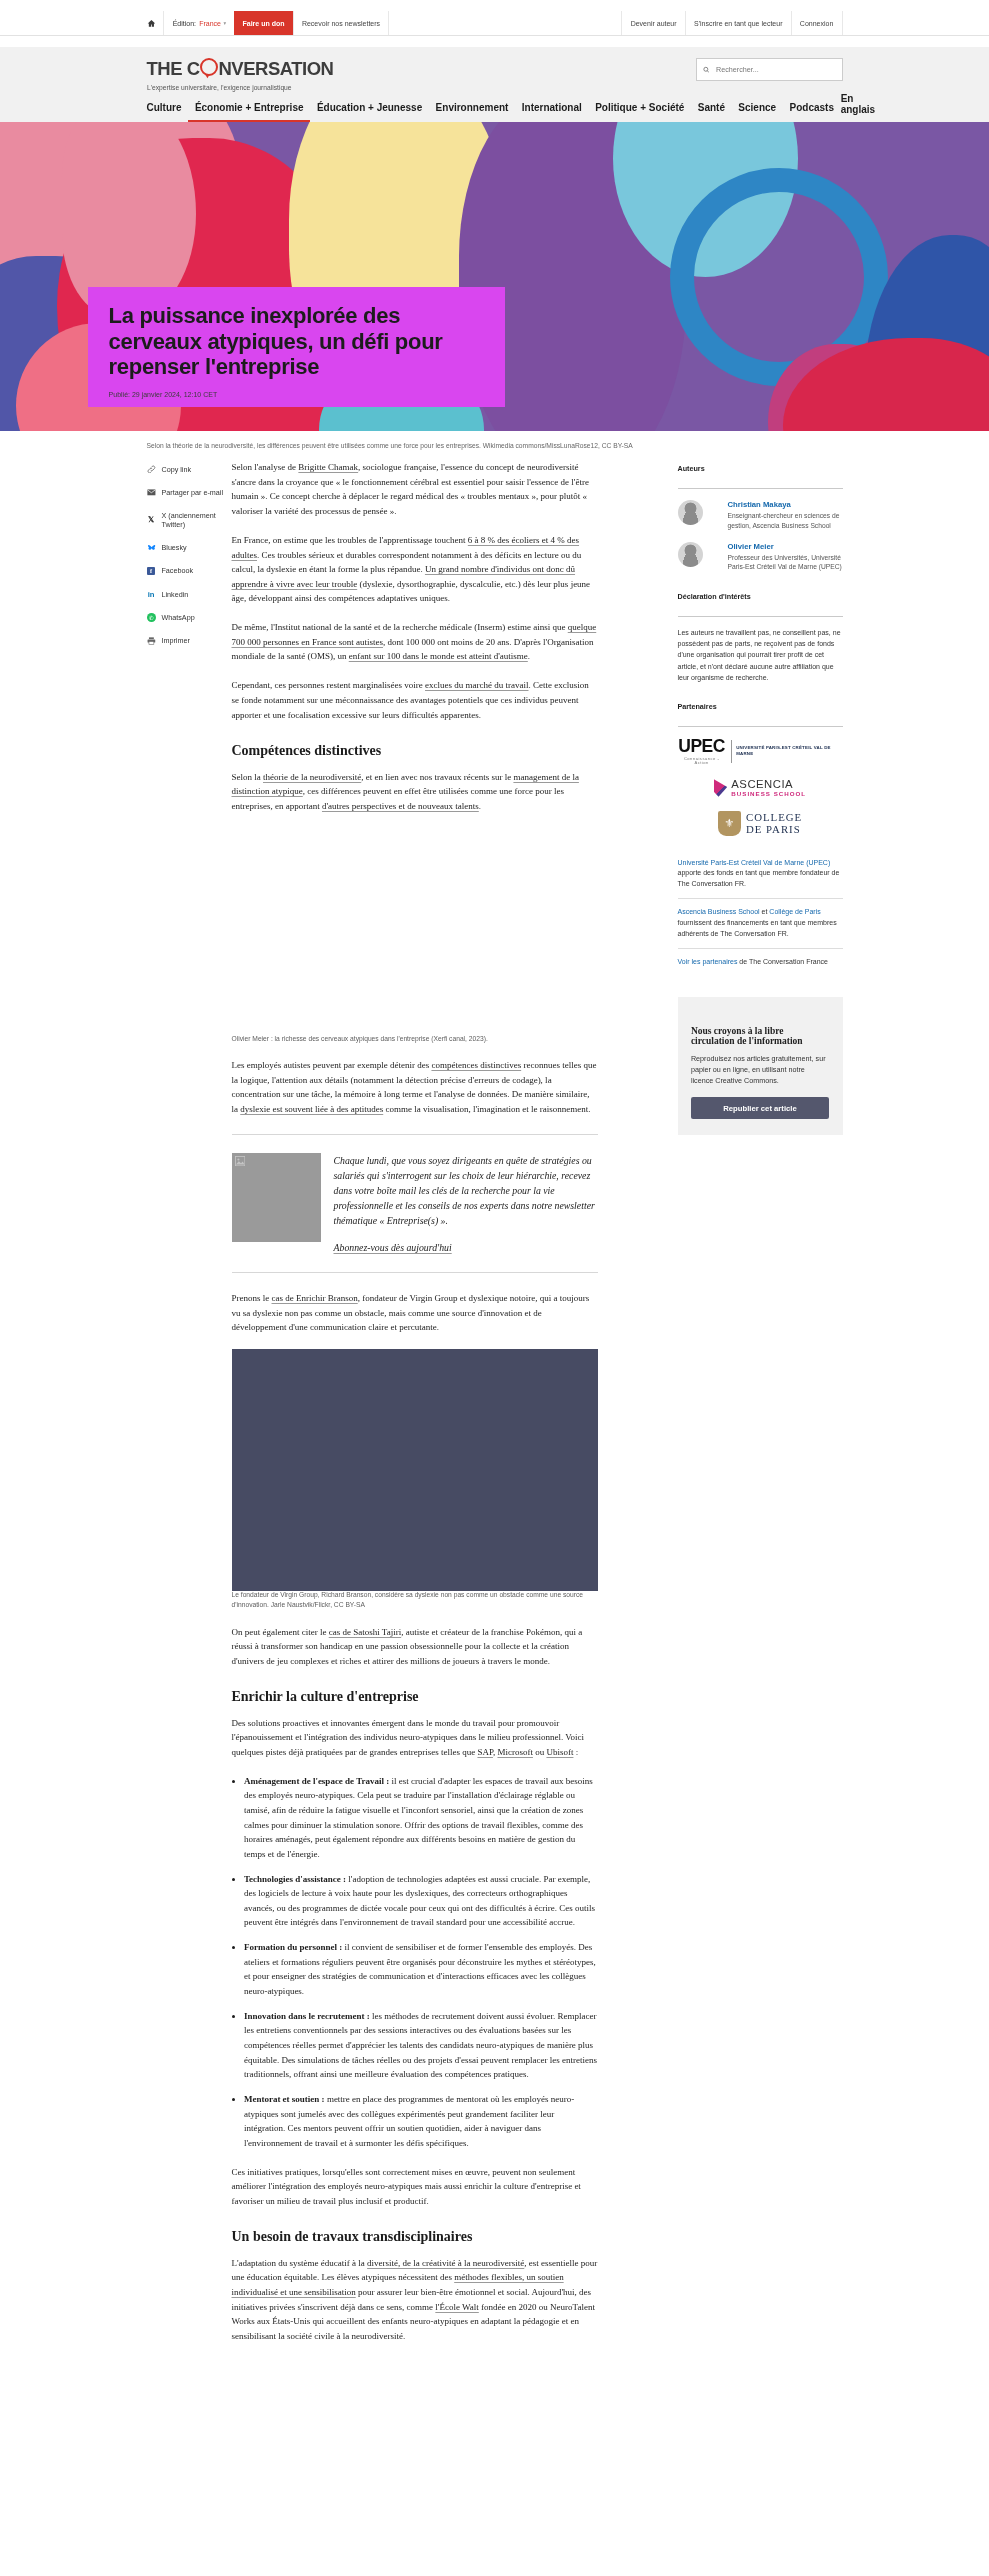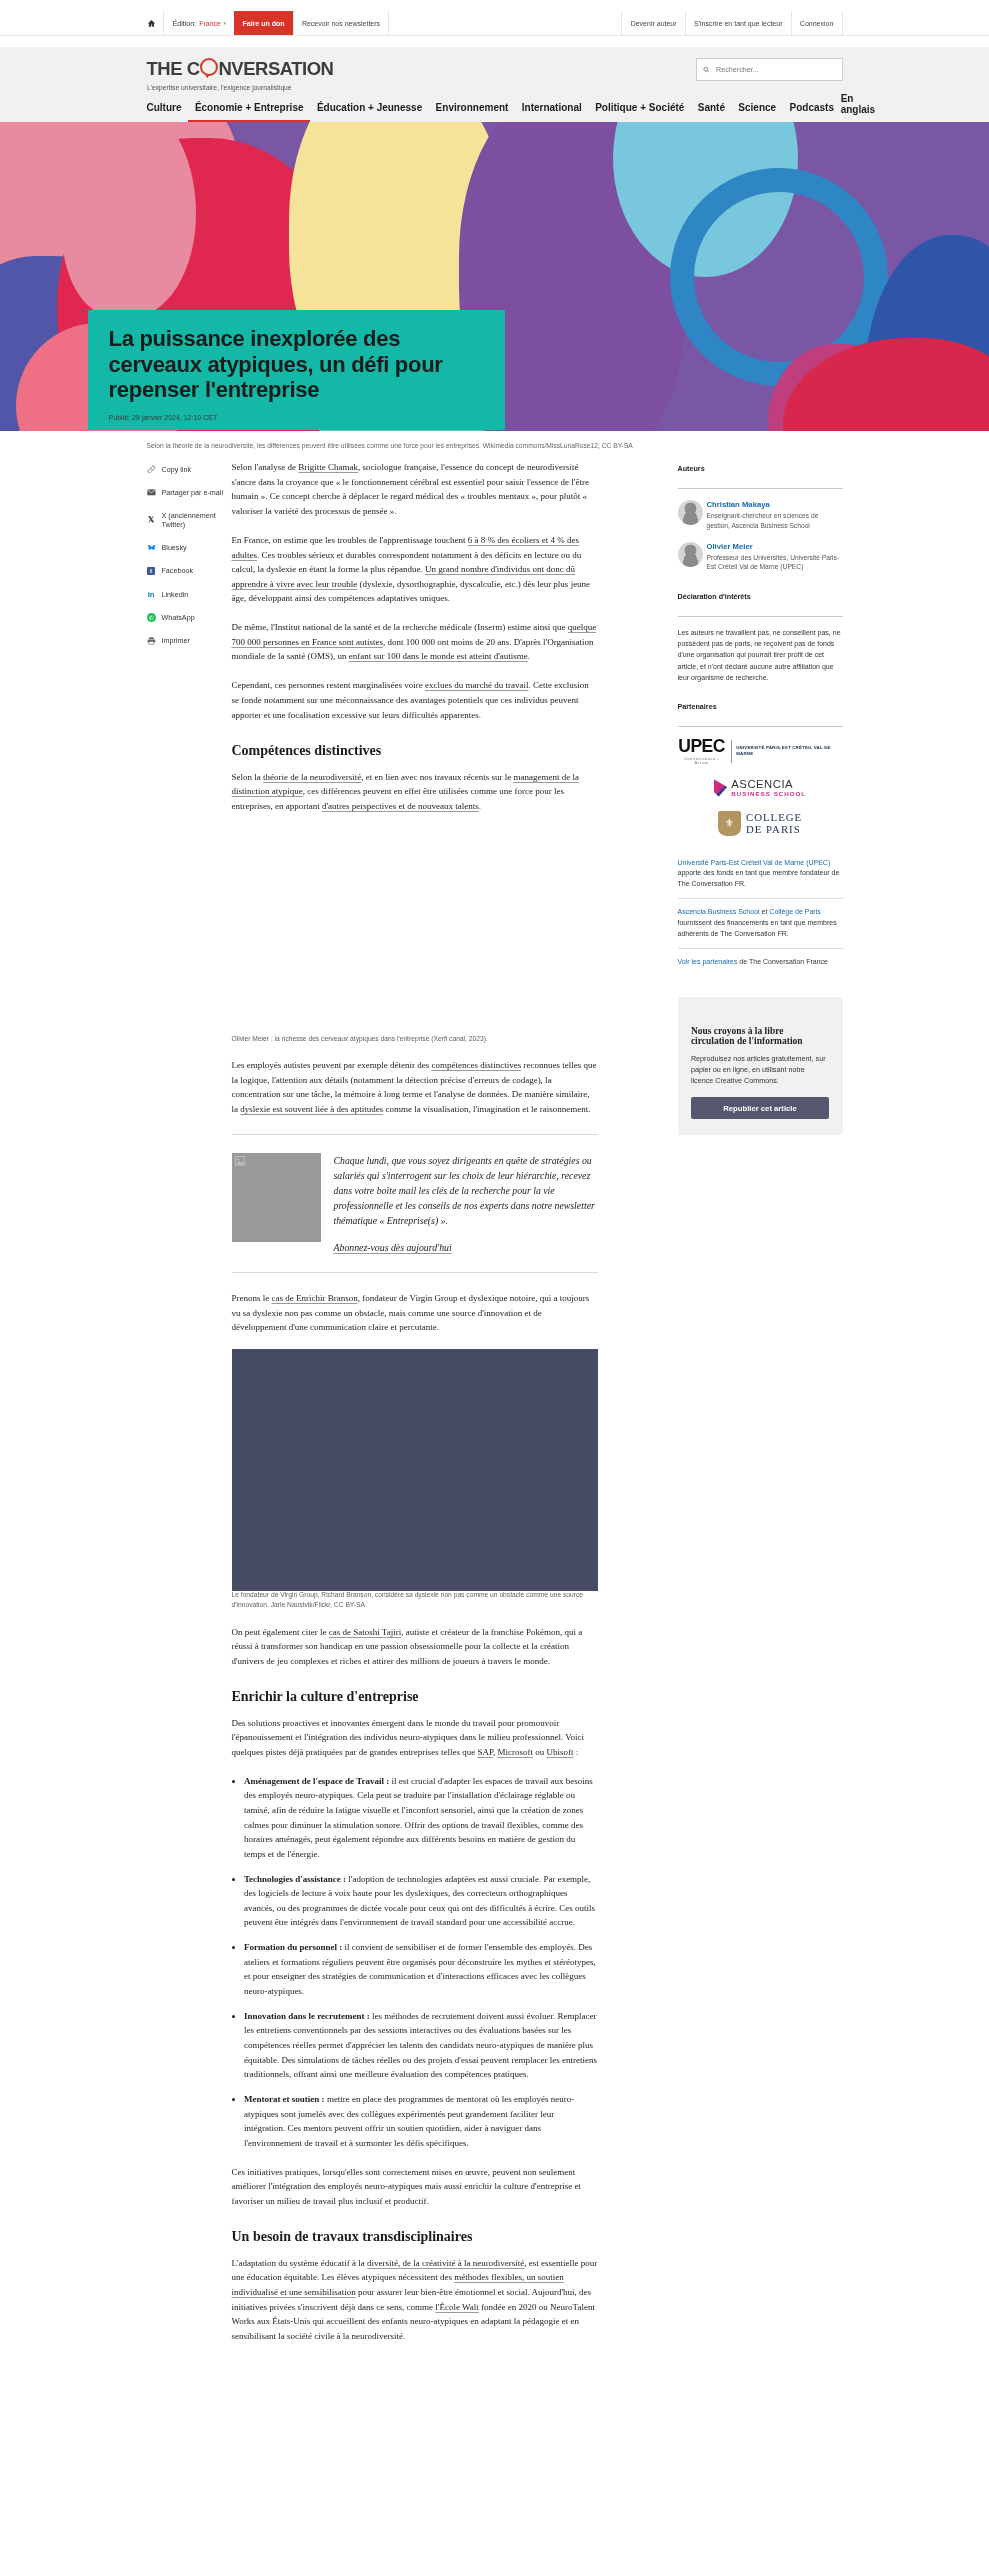--- a/index.html
+++ b/index.html
@@ -31,21 +31,21 @@
   .mh-search input::placeholder{color:#777;}
   .mh-nav{position:absolute;left:0;right:0;bottom:0;display:flex;align-items:flex-end;font-size:10px;font-weight:bold;color:#1c1c1c;}
   .nav-item{padding:0 6.7px 7.2px 6.7px;text-decoration:none;color:#1c1c1c;border-bottom:2.1px solid transparent;white-space:nowrap;}
   .nav-item:first-child{padding-left:0;}
   .nav-item.active{border-bottom-color:#d8352a;}
   .nav-en{margin-left:auto;padding:0 0 7.2px 0;text-decoration:none;color:#1c1c1c;font-weight:bold;}
 
   
   .hero{position:relative;height:309px;overflow:hidden;background:#7a57a4;}
   .hero .blob{position:absolute;}
-  .hero-card{position:absolute;left:88px;bottom:1px;width:376px;background:#14b8a6;padding:15.5px 20.6px 9.3px 20.6px;z-index:5;}
+  .hero-card{position:absolute;left:88px;bottom:24px;width:376px;background:#d946ef;padding:15.5px 20.6px 9.3px 20.6px;z-index:5;}
   .hero-title{font-size:22px;line-height:1.18;font-weight:bold;letter-spacing:-0.3px;color:#1c1c1c;margin:0;}
   .hero-pub{font-size:7px;color:#3c3c3c;margin-top:10.3px;}
 
   .credit-line{font-size:6.7px;color:#666;margin-top:7.7px;}
 
   
   .main{display:flex;margin-top:11.3px;align-items:flex-start;}
   .rail{width:85px;flex:0 0 85px;padding-top:4.1px;}
   .rail-item{display:flex;align-items:center;gap:5.7px;margin-bottom:14px;font-size:7.2px;color:#333;text-decoration:none;}
   .rail-item .ric{width:9.3px;height:9.3px;display:inline-flex;align-items:center;justify-content:center;flex:0 0 9.3px;}
@@ -68,21 +68,21 @@
   .promo-img svg{position:absolute;left:3.1px;top:3.1px;opacity:.55;}
   .promo-body{flex:1;font-style:italic;font-size:9.8px;line-height:1.55;}
   .promo-cta{display:inline-block;margin-top:11.3px;font-style:italic;color:#1c1c1c;text-decoration:underline;text-decoration-color:#9a9a9a;text-underline-offset:1.5px;}
   .art-ul{margin:0 0 14.4px 0;padding-left:12.4px;}
   .art-ul li{margin-bottom:10.3px;}
   .art-ul b{font-weight:bold;}
 
   
   .sidebar{width:165px;flex:0 0 165px;margin-left:80px;font-size:7px;color:#333;padding-top:4.1px;}
   .sb-h{font-size:7.2px;font-weight:bold;color:#1c1c1c;padding-bottom:15px;border-bottom:0.5px solid #c9c9c9;margin:0 0 10.3px 0;}
-  .author{display:flex;gap:4px;margin-bottom:11.3px;}
+  .author{display:flex;gap:25px;margin-bottom:11.3px;}
   .avatar{width:25px;height:25px;flex:0 0 25px;border-radius:50%;background:radial-gradient(circle at 50% 34%,#8b8b8b 0 5.7px,transparent 6.2px),radial-gradient(ellipse at 50% 105%,#8b8b8b 0 45%,transparent 46%),#d4d4d4;}
   .author-name{color:#1669ad;font-weight:bold;font-size:7.7px;text-decoration:none;display:block;margin-bottom:2.1px;}
   .author-role{font-size:6.7px;color:#555;line-height:1.45;}
   .sb-section{margin-top:19.6px;}
   .sb-text{font-size:7px;line-height:1.6;color:#333;}
   .blnk{color:#1669ad;text-decoration:none;}
   .partner-logos{display:flex;flex-direction:column;align-items:center;gap:13.4px;margin:3.1px 0 13.4px 0;}
   .upec{display:flex;align-items:center;gap:5px;}
   .upec-main{font-weight:bold;font-size:17.5px;letter-spacing:-0.5px;color:#111;line-height:1;text-align:center;}
   .upec-tag{display:block;font-size:4.1px;letter-spacing:0.5px;color:#777;font-weight:normal;margin-top:1.5px;}

